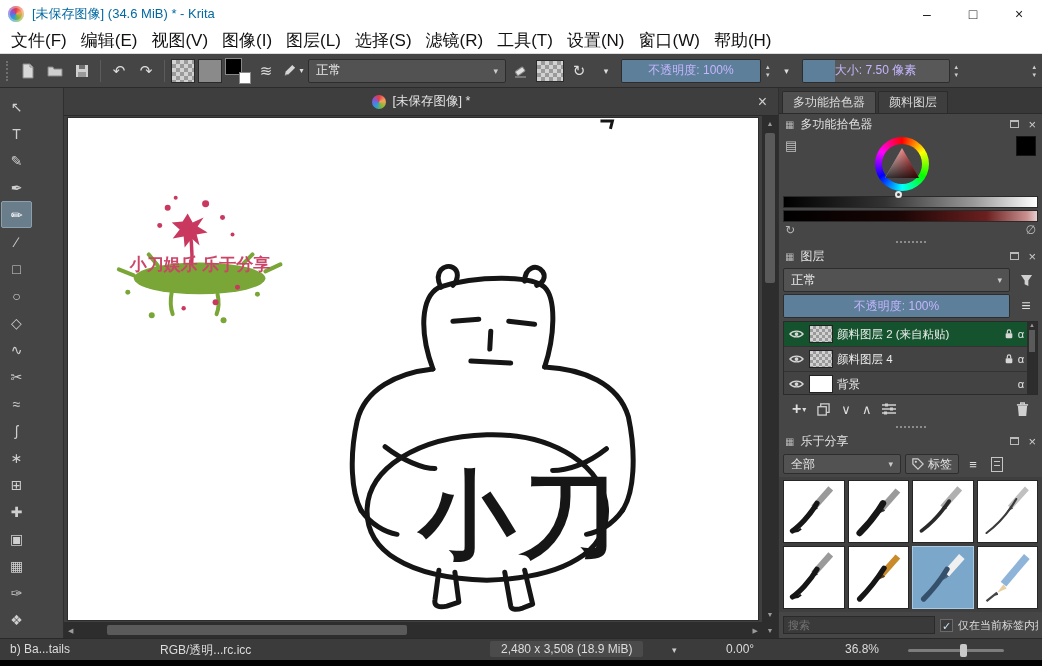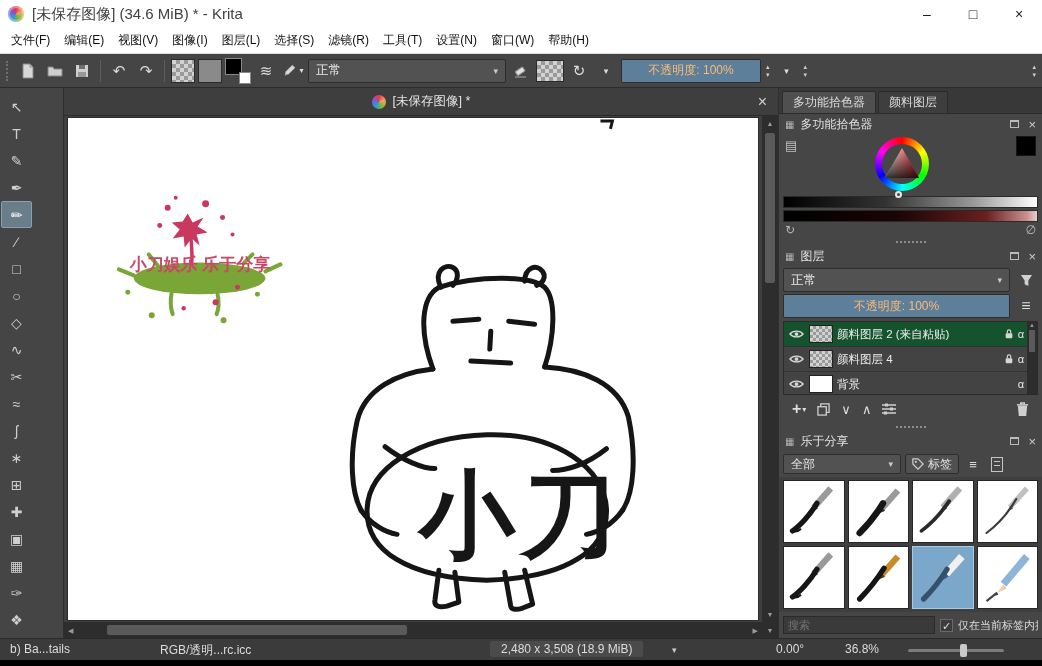--- a/index.html
+++ b/index.html
@@ -2,43 +2,43 @@
 <html><head>
 <meta charset="utf-8">
 <style>
 *{margin:0;padding:0;box-sizing:border-box}
 html,body{width:1042px;height:666px;background:#222;font-family:"Liberation Sans","DejaVu Sans",sans-serif;-webkit-user-select:none;user-select:none}
 #app{position:relative;width:1042px;height:666px;background:#464646;overflow:hidden}
 
 
 .titlebar{height:28px;background:#ffffff;display:flex;align-items:center;gap:8px;padding-left:8px}
 .klogo{width:16px;height:16px;border-radius:50%;background:conic-gradient(#e63946,#f4a261,#8ab82e,#2a9dd8,#7b5ce0,#e63946);box-shadow:inset 0 0 0 2px rgba(255,255,255,.35)}
-.titlebar .title{font-size:15px;color:#404040}
+.titlebar .title{font-size:13px;color:#0369a1}
 .winbtns{margin-left:auto;display:flex;height:100%}
 .wbtn{width:46px;height:100%;display:flex;align-items:center;justify-content:center;font-size:14px;color:#222}
 
 
 .menubar{height:26px;background:#ffffff;display:flex;align-items:center;padding-left:4px;border-bottom:1px solid #dcdcdc}
-.menu-item{font-size:12px;color:#111;padding:4px 7px}
+.menu-item{font-size:17px;color:#111;padding:4px 7px}
 
 
 .toolbar{height:34px;background:#454545;display:flex;align-items:center;gap:3px;padding:0 4px;border-bottom:1px solid #2b2b2b}
 .grip{width:5px;height:20px;border-left:2px dotted #6f6f6f;margin:0 2px}
 .vsep{width:1px;height:22px;background:#5c5c5c;margin:0 3px}
 .tbtn{min-width:24px;height:26px;display:flex;align-items:center;justify-content:center;color:#ddd;font-size:15px;border-radius:2px;gap:2px}
 .checker{background-image:conic-gradient(#9a9a9a 25%,#d2d2d2 0 50%,#9a9a9a 0 75%,#d2d2d2 0);background-size:8px 8px}
 .swatch{width:24px;height:24px;border:1px solid #2a2a2a}
 .swatch.gray{background:#8a8a8a}
 .fgbg{position:relative;width:26px;height:26px}
 .fgbg .fg{position:absolute;left:0;top:0;width:17px;height:17px;background:#000;border:1px solid #888}
 .fgbg .bg{position:absolute;right:0;bottom:0;width:12px;height:12px;background:#fff;border:1px solid #888}
 .combo{height:24px;background:#525252;border:1px solid #2d2d2d;display:flex;align-items:center;padding:0 7px;color:#e8e8e8;font-size:12.5px;border-radius:2px}
 .combo .arrow{margin-left:auto;font-size:9px;color:#ccc;padding-left:8px}
 .blend-combo{width:198px}
-.slider{position:relative;height:24px;border:1px solid #2d2d2d;background:#585858;color:#fdba74;font-size:12px;display:flex;align-items:center;justify-content:center;overflow:hidden;border-radius:2px}
+.slider{position:relative;height:24px;border:1px solid #2d2d2d;background:#585858;color:#c4b5fd;font-size:12px;display:flex;align-items:center;justify-content:center;overflow:hidden;border-radius:2px}
 .slider .fill{position:absolute;left:0;top:0;bottom:0;background:#5d7f99}
 .slider span{position:relative;z-index:1;white-space:nowrap}
 .spin{display:flex;flex-direction:column;justify-content:center;gap:2px;color:#ccc;font-size:7px;line-height:6px;padding:0 2px;text-align:center}
 
 
 .main{display:flex;height:550px}
 
 
 .toolbox{width:64px;background:#454545;border-right:1px solid #2f2f2f;display:flex;flex-direction:column}
 .tb-head{height:14px;background:#181818;margin:1px 1px 4px 1px}
@@ -129,21 +129,21 @@
 .cbx{width:13px;height:13px;background:#3c3c3c;border:1px solid #6a6a6a;color:#cfe2f2;font-size:11px;line-height:12px;text-align:center;flex:0 0 13px}
 .cbx-label{font-size:11px;color:#ddd;white-space:nowrap;overflow:hidden}
 
 
 .statusbar{height:22px;background:#3b3b3b;border-top:1px solid #292929;position:relative;color:#dcdcdc;font-size:12px}
 .statusbar>span{position:absolute;top:3px;white-space:nowrap}
 .sb-brush{left:10px}
 .sb-profile{left:160px}
 .sb-pill{left:490px;top:2px!important;background:#4b4b4b;border-radius:2px;padding:1px 11px}
 .sb-pill-arrow{left:672px;font-size:9px;top:6px!important;color:#ccc}
-.sb-angle{left:776px}
+.sb-angle{left:726px}
 .sb-zoom{left:845px}
 .sb-slider{position:absolute;left:908px;top:10px;width:96px;height:3px;background:#7d7d7d;border-radius:2px}
 .sb-handle{position:absolute;left:52px;top:-5px;width:7px;height:13px;background:#c9c9c9;border-radius:2px}
 .bottomstrip{height:6px;background:#000}
 .ic{display:block}
 </style>
 </head>
 <body>
 
 <svg width="0" height="0" style="position:absolute">
@@ -282,20 +282,24 @@
     <div class="tbtn" style="font-size:9px">▾</div>
     <div class="slider" style="width:140px">
       <div class="fill" style="width:100%"></div>
       <span>不透明度: 100%</span>
     </div>
     <div class="spin">
       <span>▴</span>
       <span>▾</span>
     </div>
     <div class="tbtn" style="font-size:9px">▾</div>
+    <div class="slider" style="width:148px">
+      <div class="fill" style="width:22%"></div>
+      <span>大小: 7.50 像素</span>
+    </div>
     <div class="spin">
       <span>▴</span>
       <span>▾</span>
     </div>
     <div style="flex:1"></div>
     <div class="spin">
       <span>▴</span>
       <span>▾</span>
     </div>
   </div>

